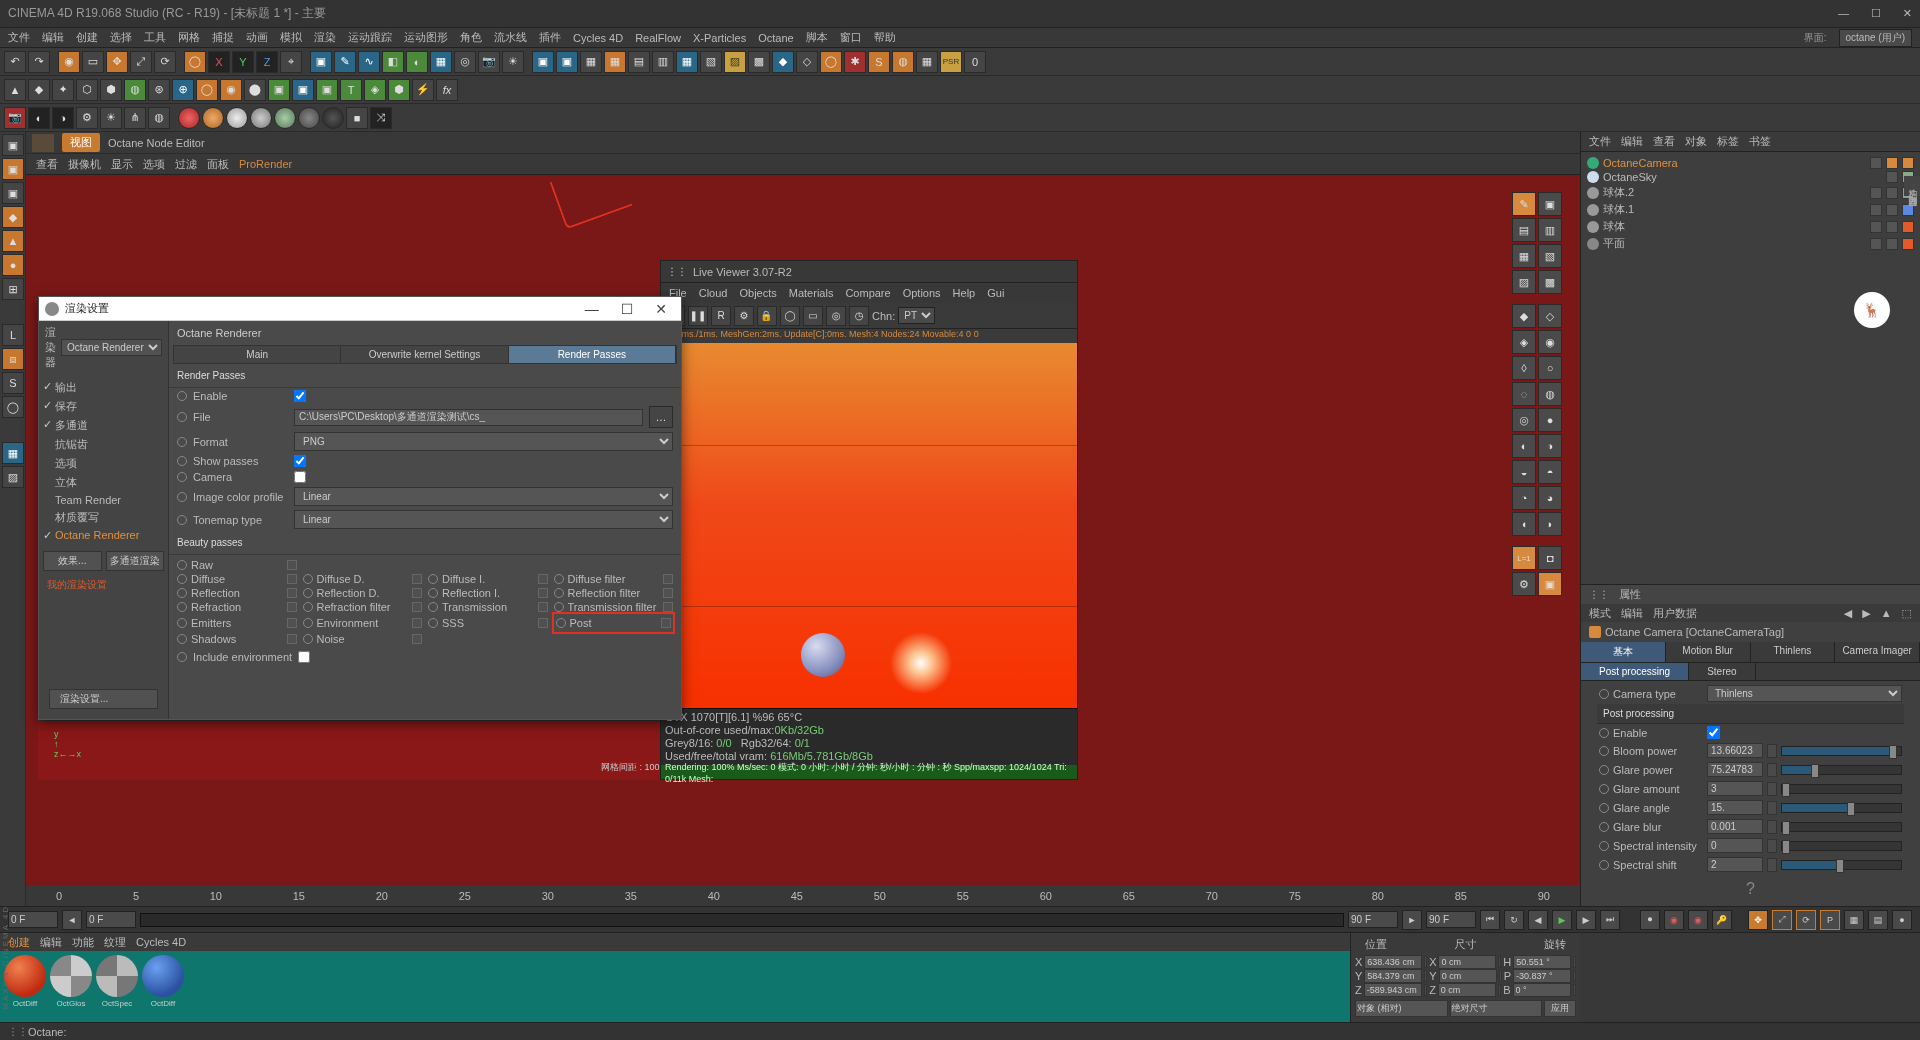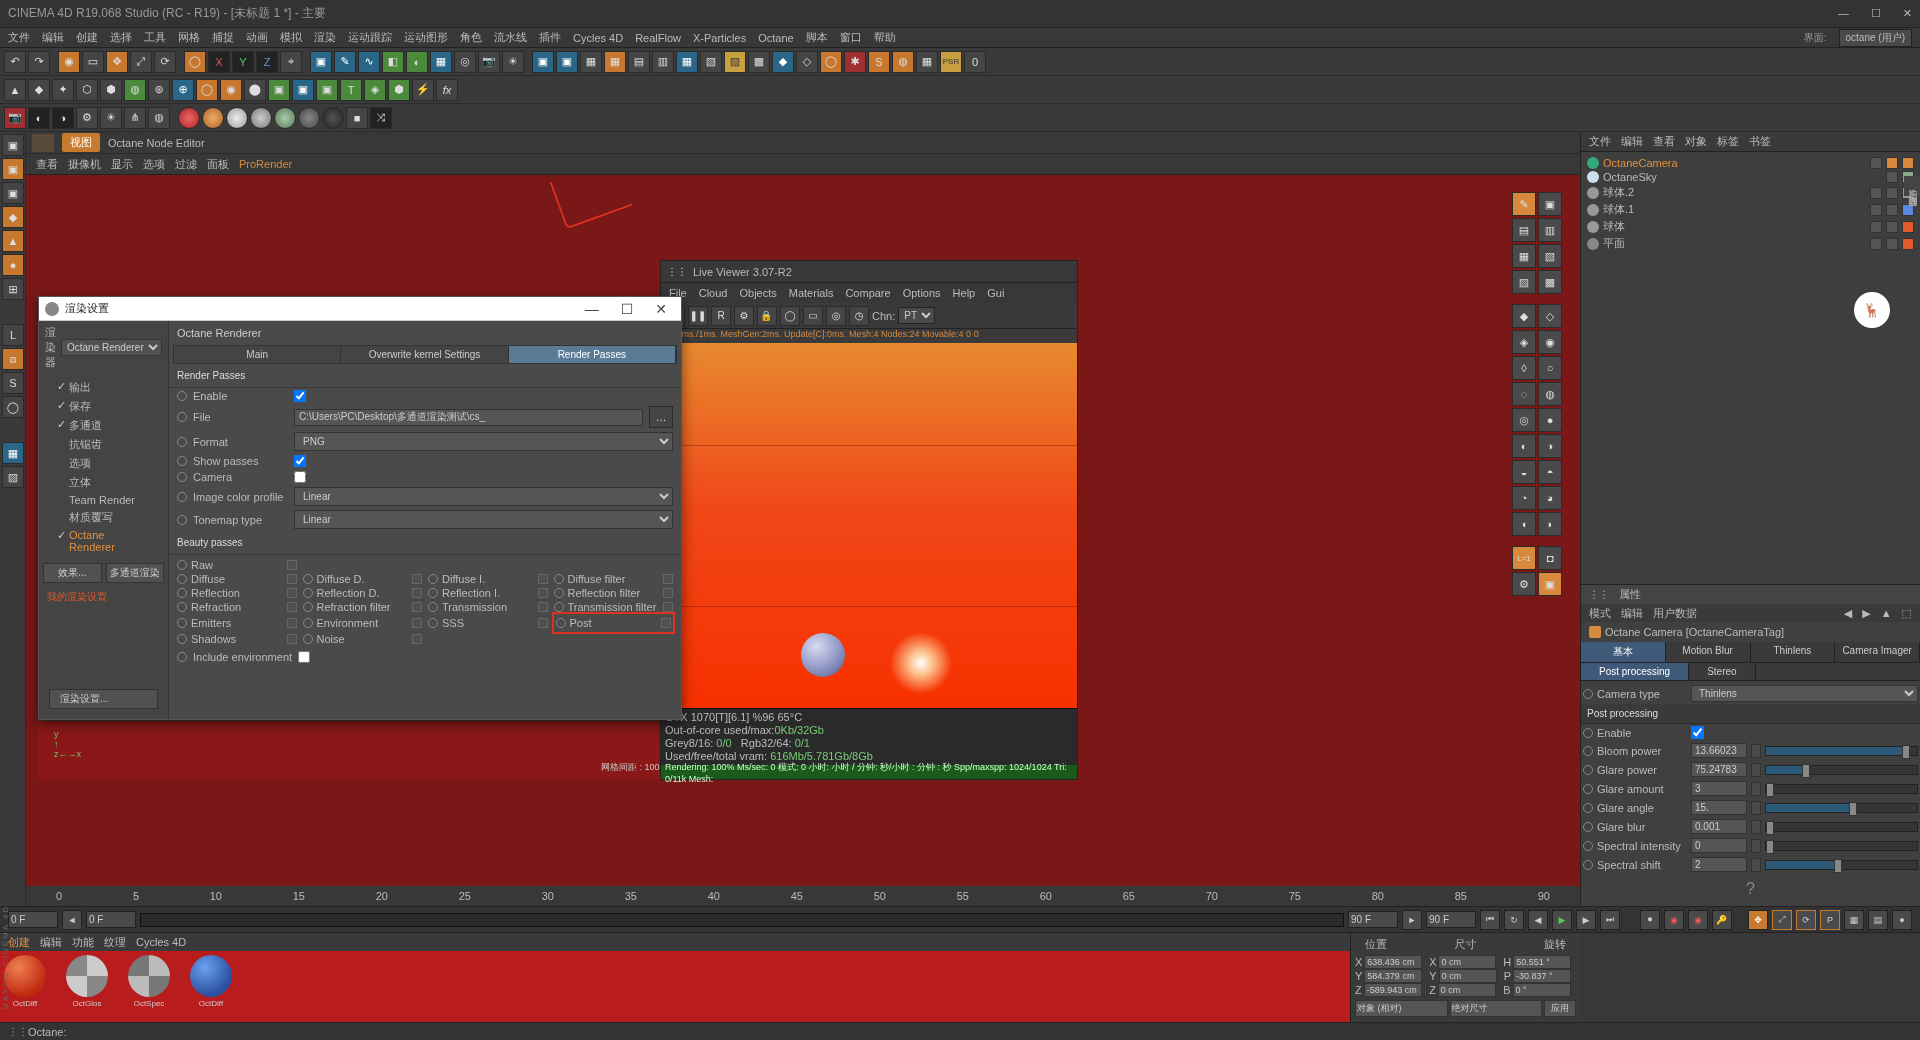--- a/index.html
+++ b/index.html
@@ -33,21 +33,21 @@
 
 .render-win{position:absolute;left:38px;top:164px;width:644px;height:424px;background:#fdfdfd;border:1px solid #555;box-shadow:0 4px 12px rgba(0,0,0,.5);display:flex;flex-direction:column;z-index:30}
 .rw-title{height:24px;background:#fff;border-bottom:1px solid #ccc;display:flex;align-items:center;padding:0 6px;gap:6px}
 .rw-title .ico{width:14px;height:14px;background:#888;border-radius:50%}
 .rw-title .t{flex:1;color:#222}
 .rw-title .wc{color:#444;font-size:14px;cursor:pointer;padding:0 8px}
 .rw-body{flex:1;display:flex;background:#444;overflow:hidden}
 .rw-left{width:130px;background:#444;border-right:1px solid #333;display:flex;flex-direction:column;font-size:10px}
 .rw-left .hdr{display:flex;align-items:center;gap:4px;padding:4px 6px;color:#bbb}
 .rw-left select{background:#515151;border:1px solid #333;color:#ccc;font-size:10px;padding:1px}
-.rw-left .tree{padding:4px 16px;flex:1}
+.rw-left .tree{padding:4px 2px;flex:1}
 .rw-left .tree div{padding:2px 4px 2px 14px;color:#bbb;cursor:pointer}
 .rw-left .tree .sel{color:#e09040}
 .rw-left .tree .chk::before{content:"✓";color:#ccc;position:absolute;margin-left:-12px}
 .rw-left .bot-tabs{display:flex;gap:4px;padding:4px}
 .rw-left .bot-btn{flex:1;background:#515151;border:1px solid #333;text-align:center;padding:2px;font-size:10px;color:#ccc}
 .rw-left .redlink{color:#e05a2a;padding:3px 8px;font-size:10px}
 .rw-right{flex:1;background:#4a4a4a;display:flex;flex-direction:column;overflow:auto}
 .rr-title{padding:6px 8px;color:#ccc;font-size:11px}
 .rr-tabs{display:flex;background:#444;border:1px solid #333;margin:0 4px}
 .rr-tab{flex:1;text-align:center;padding:3px;font-size:10px;color:#ccc;border-right:1px solid #333;cursor:pointer}
@@ -103,21 +103,21 @@
 .om-badge{position:absolute;right:30px;top:140px;width:36px;height:36px;border-radius:50%;background:#fff;display:flex;align-items:center;justify-content:center;font-size:14px;color:#333}
 .attr-hdr{height:20px;display:flex;align-items:center;gap:10px;padding:0 8px;font-size:10px;color:#bbb;background:#444;border-top:1px solid #222}
 .attr-sub{height:18px;display:flex;align-items:center;gap:10px;padding:0 8px;font-size:10px;color:#bbb;background:#3a3a3a}
 .attr-title{padding:4px 8px;background:#404040;color:#ddd;font-size:10px;display:flex;align-items:center;gap:4px}
 .attr-title .ic{width:12px;height:12px;background:#d78a3e;border-radius:2px}
 .attr-tabs{display:flex;background:#3a3a3a;border-bottom:1px solid #222}
 .attr-tab{flex:1;text-align:center;padding:3px;font-size:10px;color:#ccc;border-right:1px solid #222}
 .attr-tab.bl{background:#3f5a78;color:#fff}
 .attr-tabs2{display:flex;background:#3a3a3a;border-bottom:1px solid #222}
 .attr-tabs2 .attr-tab{flex:0 0 auto;padding:3px 18px}
-.attr-body{background:#404040;padding:2px 0}
+.attr-body{background:#404040;padding:2px 16px}
 .arow{display:flex;align-items:center;gap:4px;padding:2px 2px;font-size:10px;color:#bbb}
 .arow .albl{width:90px;white-space:nowrap;overflow:hidden}
 .arow .aval{width:56px;background:#555;border:1px solid #333;color:#ccc;font-size:10px;padding:1px 3px}
 .arow .spin{width:10px;height:14px;background:#4a4a4a;border:1px solid #333}
 .arow .slider{flex:1;height:10px;background:#353535;border:1px solid #222;position:relative}
 .arow .slider .bar{position:absolute;top:0;bottom:0;left:0;background:#2a5a78}
 .arow .slider .knob{position:absolute;top:-2px;width:8px;height:14px;background:#888;border:1px solid #333}
 .asec{padding:4px 6px;color:#ddd;font-size:10px;background:#3a3a3a;border-bottom:1px solid #2a2a2a}
 
 
@@ -132,21 +132,21 @@
 .pbtn.g{color:#5c5}
 .pbtn.r{color:#e55}
 .pbtn.or{background:#c87a2e;color:#fff}
 .pbtn.bor{border:1px solid #c87a2e}
 
 
 .bottom{display:flex;height:90px;background:#383838;border-top:1px solid #222}
 .mat-panel{flex:1;display:flex;flex-direction:column}
 .mat-tabs{height:18px;display:flex;align-items:center;gap:10px;padding:0 8px;font-size:10px;background:#3a3a3a}
 .mat-tabs .hl{color:#e09040}
-.mat-body{flex:1;display:flex;gap:20px;padding:4px;background:#b91c1c}
+.mat-body{flex:1;display:flex;gap:4px;padding:4px;background:#0f766e}
 .mat-cell{display:flex;flex-direction:column;align-items:center;gap:2px}
 .mat-ball{width:42px;height:42px;border-radius:50%}
 .mat-lbl{font-size:8px;color:#ccc}
 .coord-panel{width:230px;background:#3a3a3a;border-left:1px solid #222;display:flex;flex-direction:column;padding:2px 4px;gap:1px}
 .coord-hdr{display:flex;justify-content:space-between;font-size:10px;color:#bbb;padding:2px 10px}
 .coord-row{display:flex;align-items:center;gap:2px;font-size:9px}
 .coord-row .cl{width:12px;text-align:center}
 .coord-row .cv{width:58px;background:#555;border:1px solid #333;color:#ccc;font-size:9px;padding:1px 2px}
 .coord-row .sp{width:8px;height:12px;background:#4a4a4a;border:1px solid #333}
 .coord-bot{display:flex;gap:2px;padding:2px 0}

